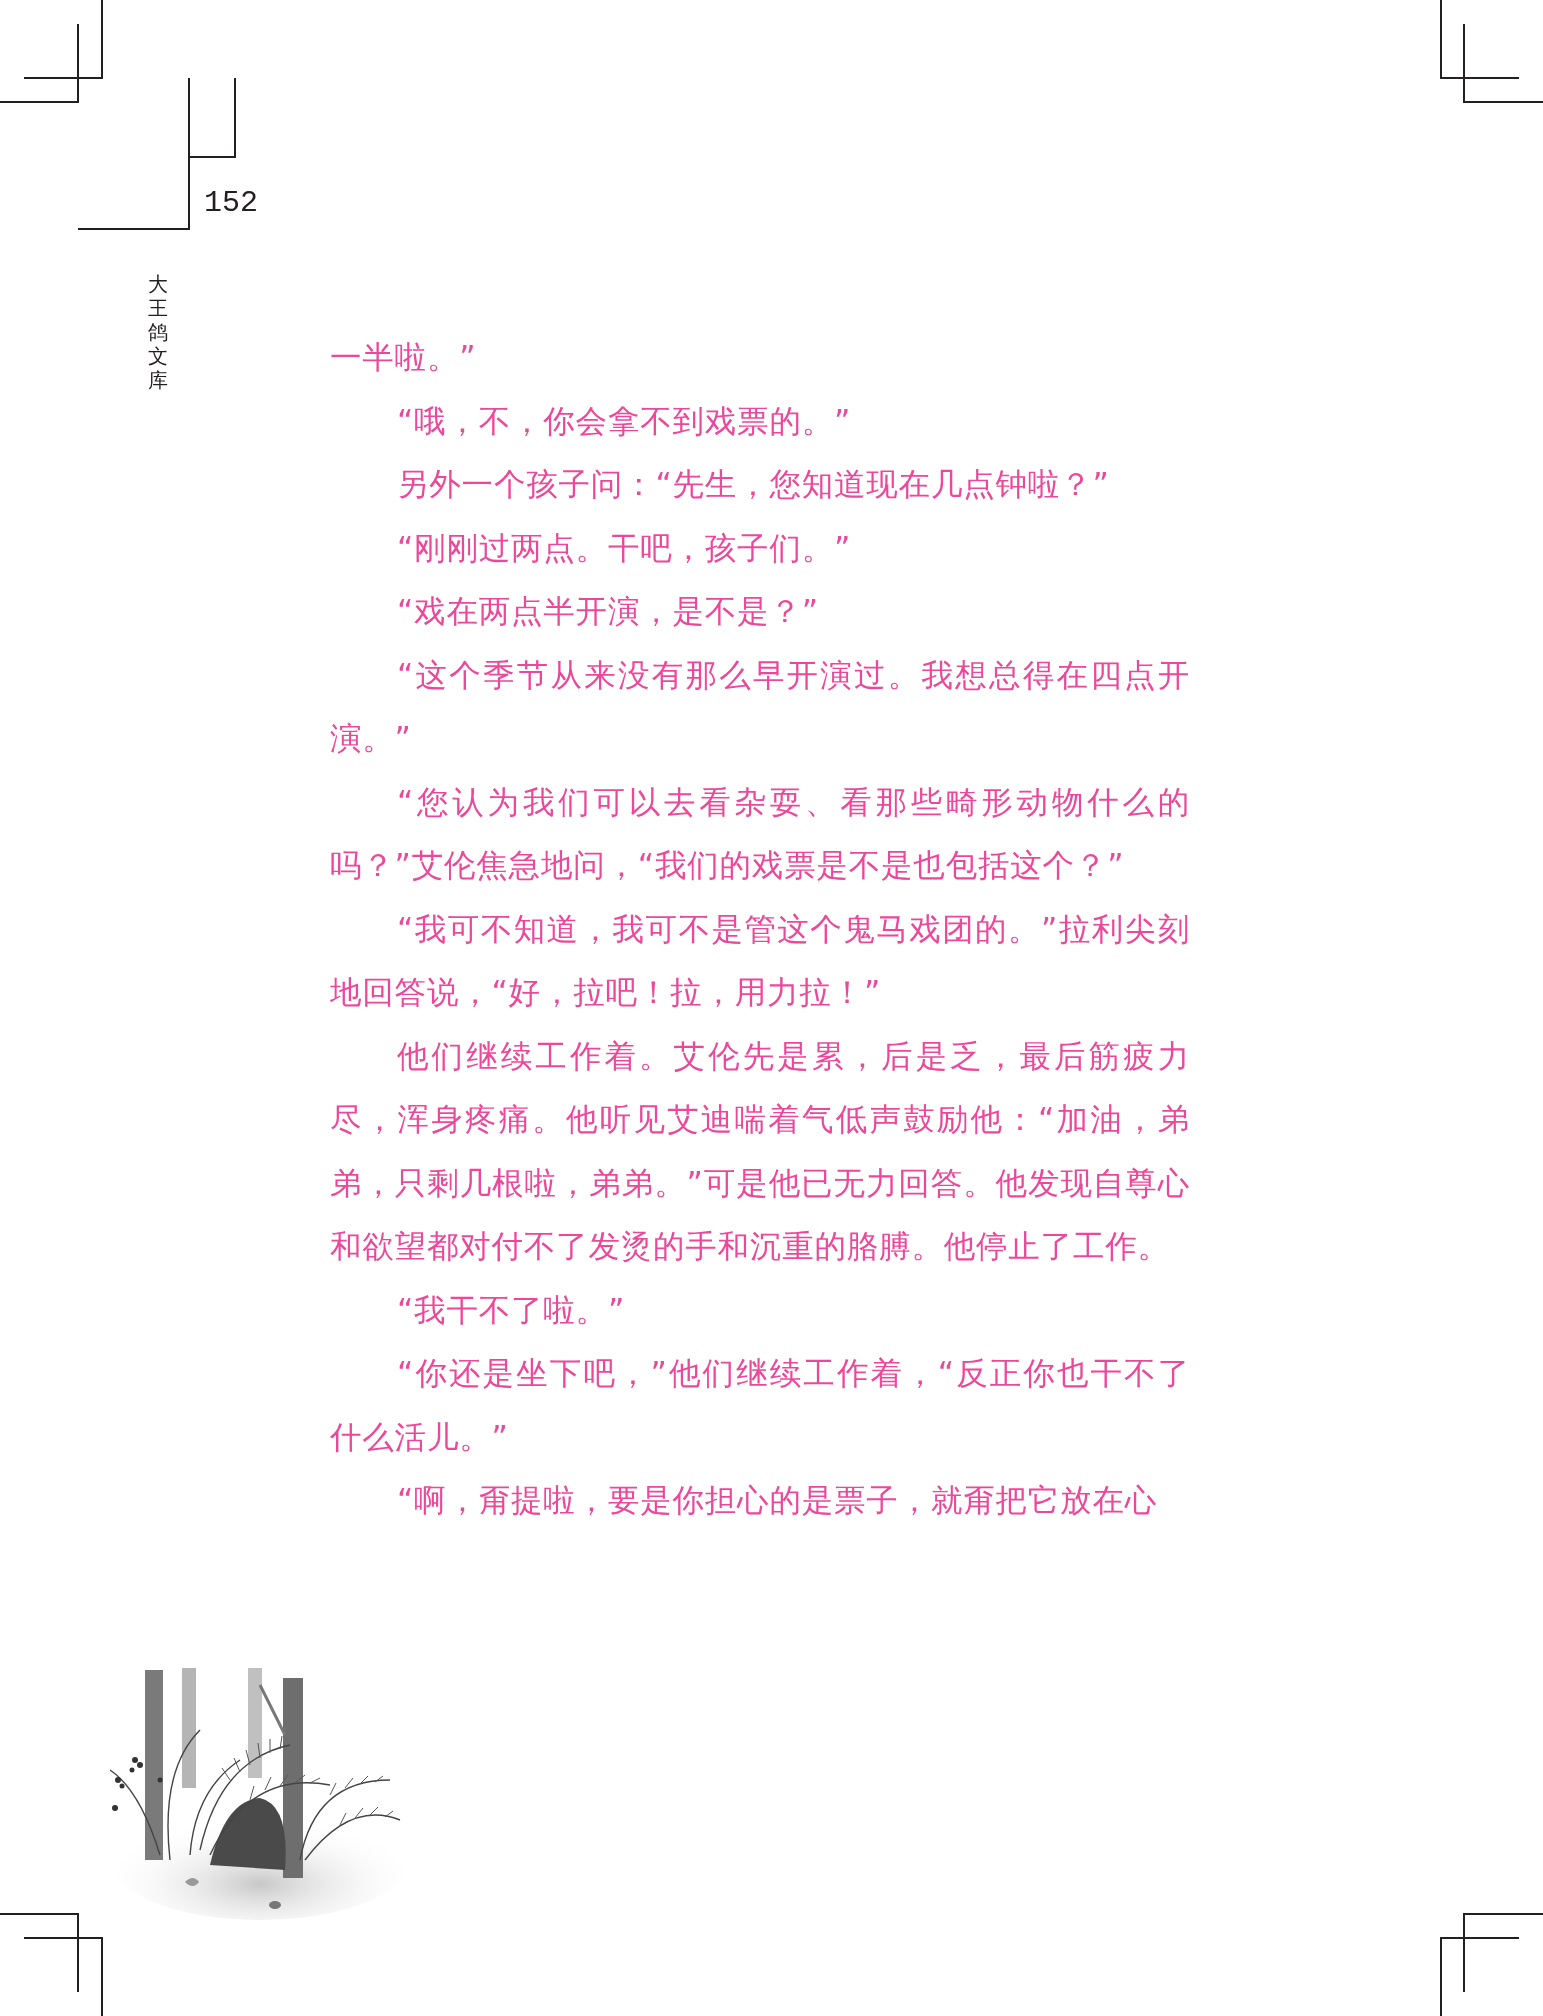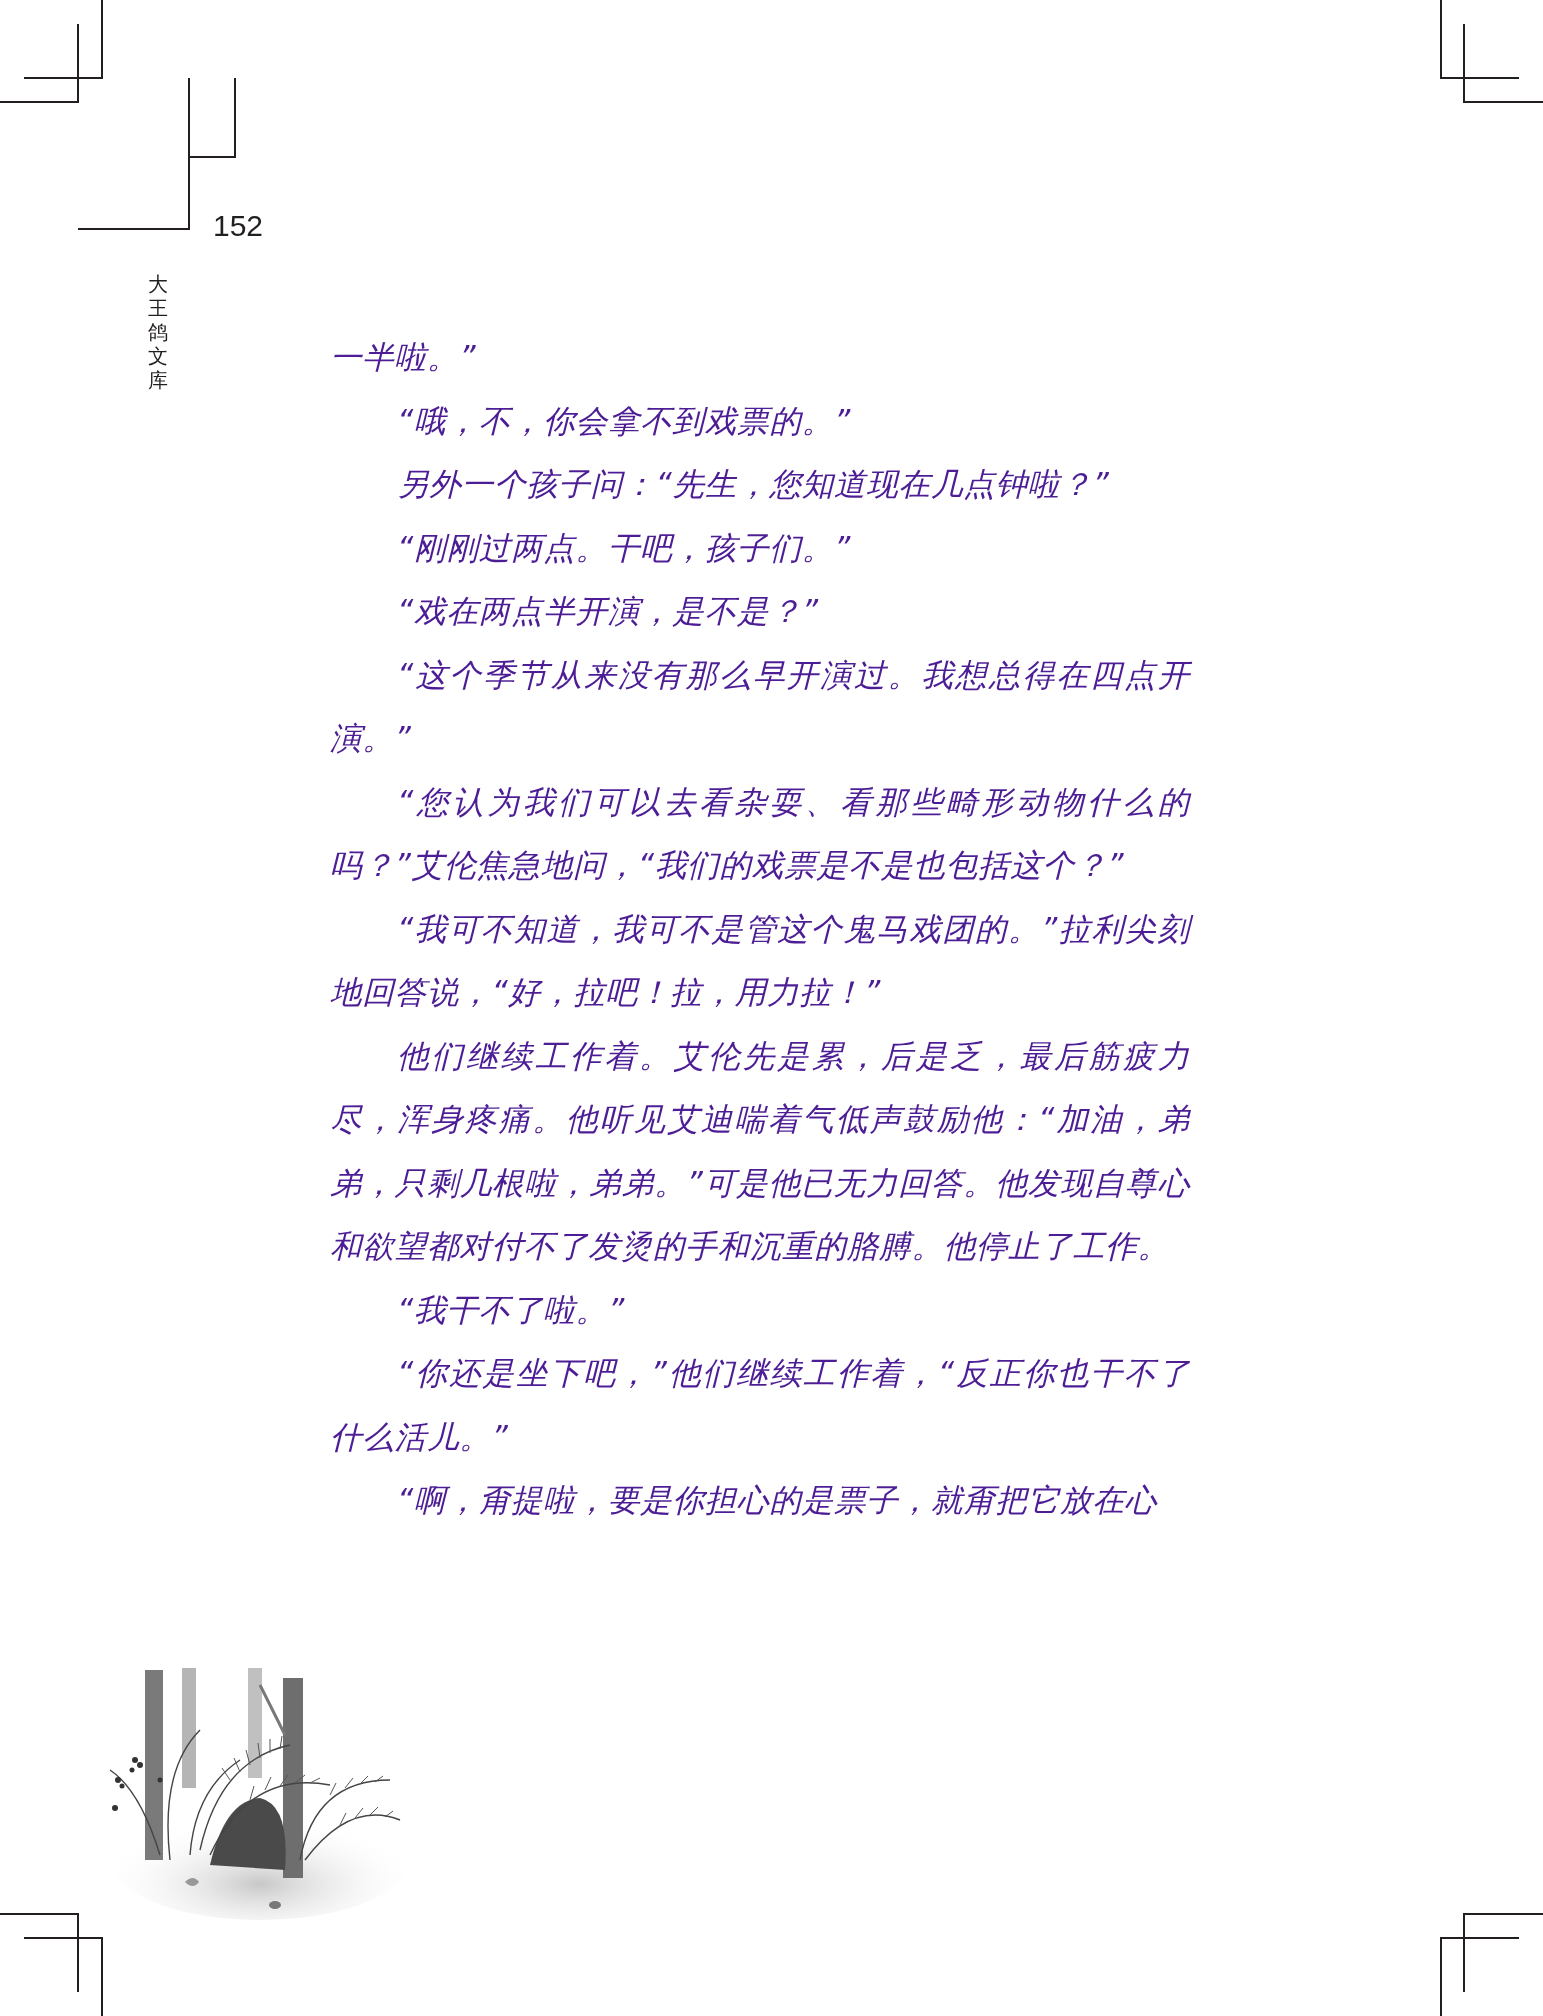--- a/index.html
+++ b/index.html
@@ -1,28 +1,28 @@
 <!DOCTYPE html>
 <html><head>
 <meta charset="utf-8">
 <style>
   html, body { margin: 0; padding: 0; background: #ffffff; }
   body { width: 1543px; height: 2016px; position: relative; overflow: hidden;
          font-family: "DejaVu Sans", "Liberation Sans", sans-serif; color: #231f20; }
   .line { position: absolute; background: #231f20; }
   .h { height: 2px; }
   .v { width: 2px; }
-  #page-number { position: absolute; left: 213px; top: 186px; font-family: Liberation Sans, sans-serif;
-                 font-size: 30px; color: #231f20; letter-spacing: 0px; margin-top: 23px; }
+  #page-number { position: absolute; left: 204px; top: 186px; font-family: Liberation Mono, monospace;
+                 font-size: 30px; color: #231f20; letter-spacing: 0px; }
   #series-title { position: absolute; left: 146px; top: 272px; width: 24px; font-size: 20px; line-height: 24px;
                   text-align: center; color: #231f20; }
   #series-title span { display: block; }
   #body-text { position: absolute; left: 330px; top: 326px; width: 860px; }
   .para { font-size: 31.5px; line-height: 63.5px; margin: 0; text-align: justify; text-align-last: left;
-          letter-spacing: 0.8px; color: #4c1d95; font-style: italic; }
+          letter-spacing: 0.8px; color: #ec4899; }
   .para.indent { text-indent: 67px; }
   #illustration { position: absolute; left: 100px; top: 1650px; width: 310px; height: 280px; }
 </style>
 </head>
 <body>
 
 <div class="line v" style="left:101px; top:0; height:79px;"></div>
 <div class="line h" style="left:24px; top:77px; width:79px;"></div>
 <div class="line v" style="left:77px; top:24px; height:79px;"></div>
 <div class="line h" style="left:0; top:101px; width:79px;"></div>

